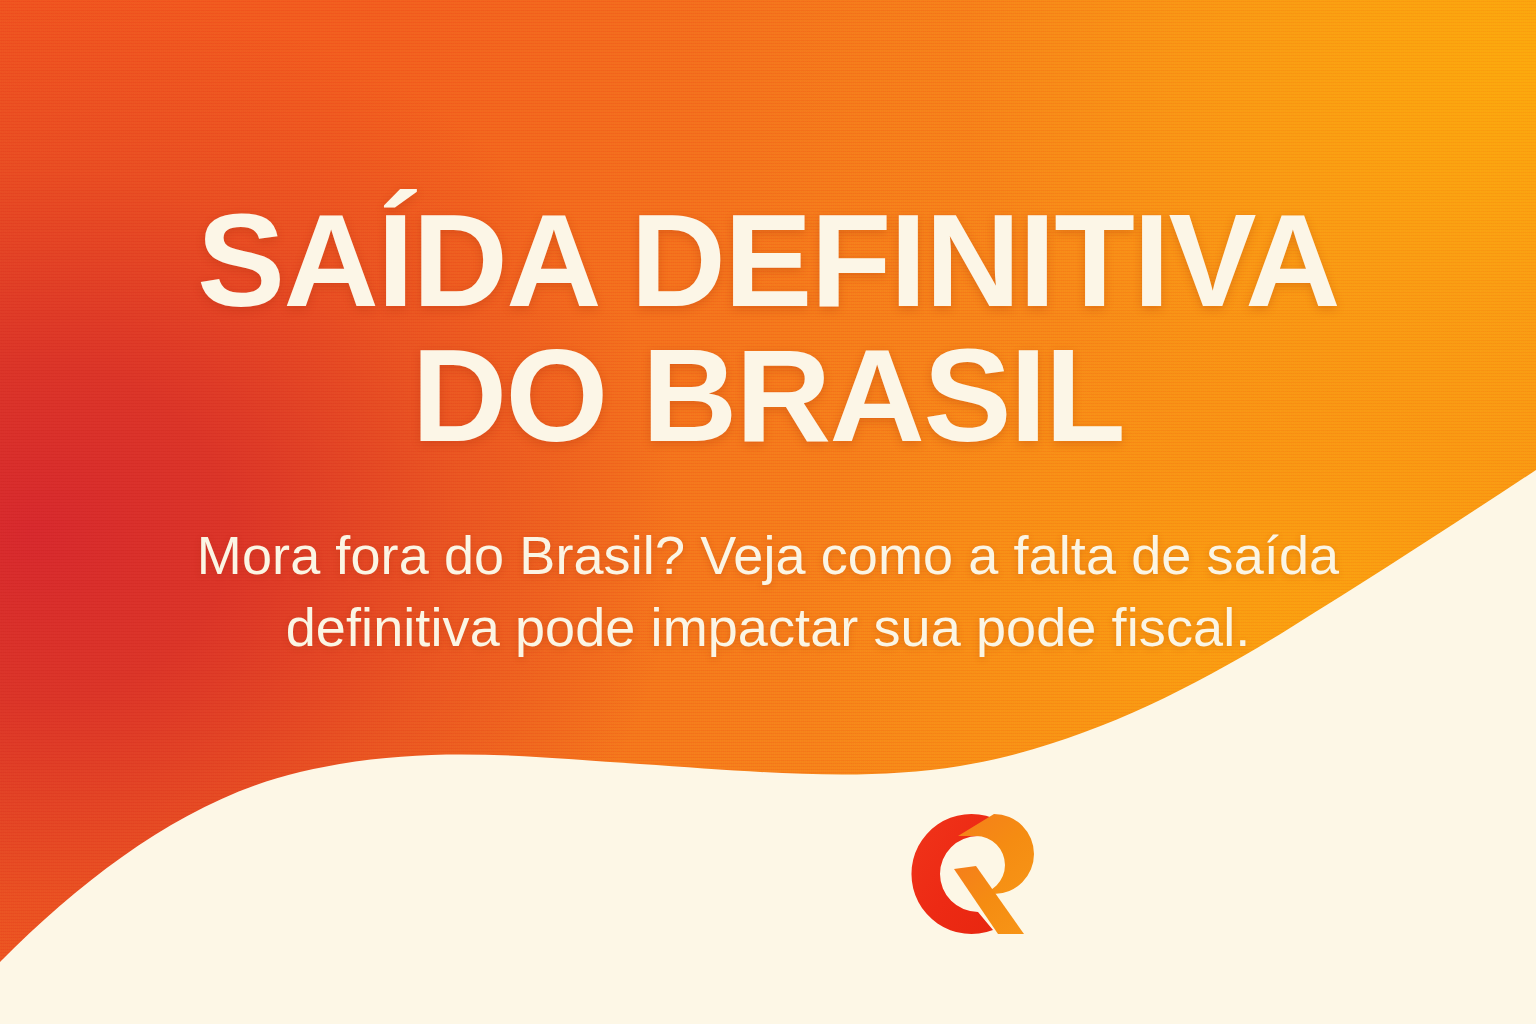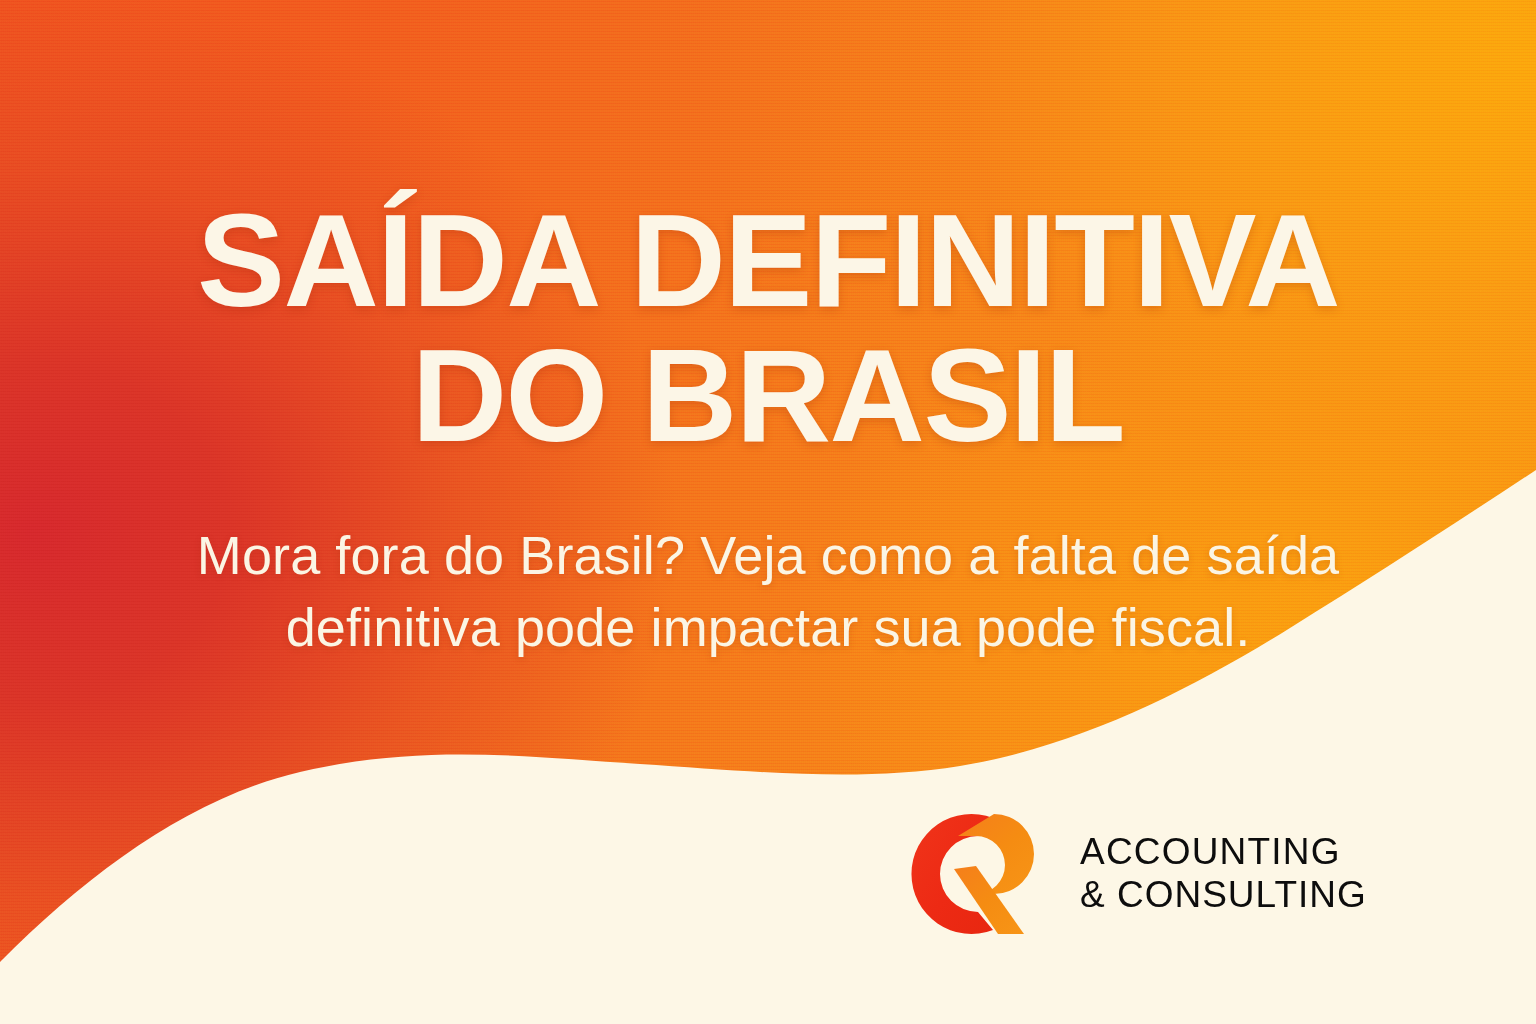--- a/index.html
+++ b/index.html
@@ -179,19 +179,15 @@
 
       <path d="M96,8
                A40,40 0 0 1 96,88
                L78,88
                A22,22 0 0 0 78,30
                L60,30 Z" fill="url(#gR)"></path>
 
       <path d="M78,60 L126,128 L100,128 L56,63 Z" fill="url(#gR)"></path>
     </svg>
 
-    <div class="logo-words">
-      <span class="lw1">ACCOUNTING</span>
-      <span class="lw2">&amp; CONSULTING</span>
-    </div>
   </div>
 
 </div>
 
 </body></html>

